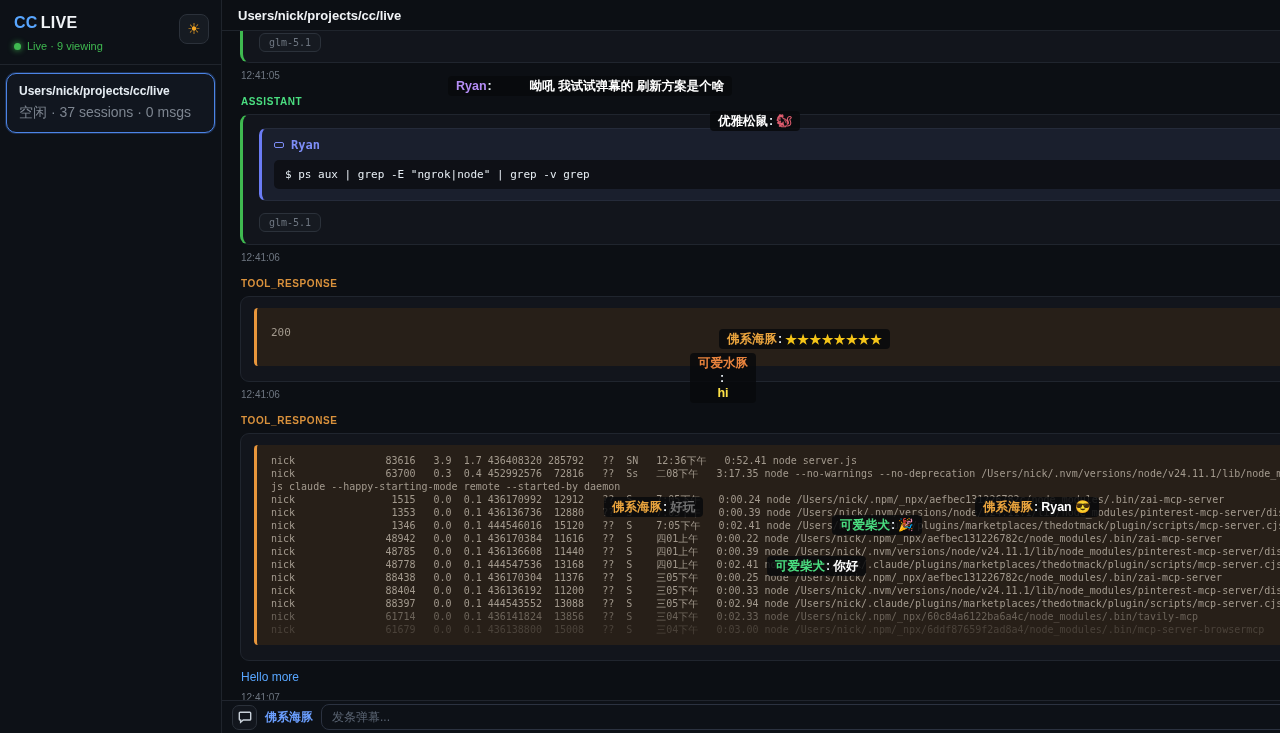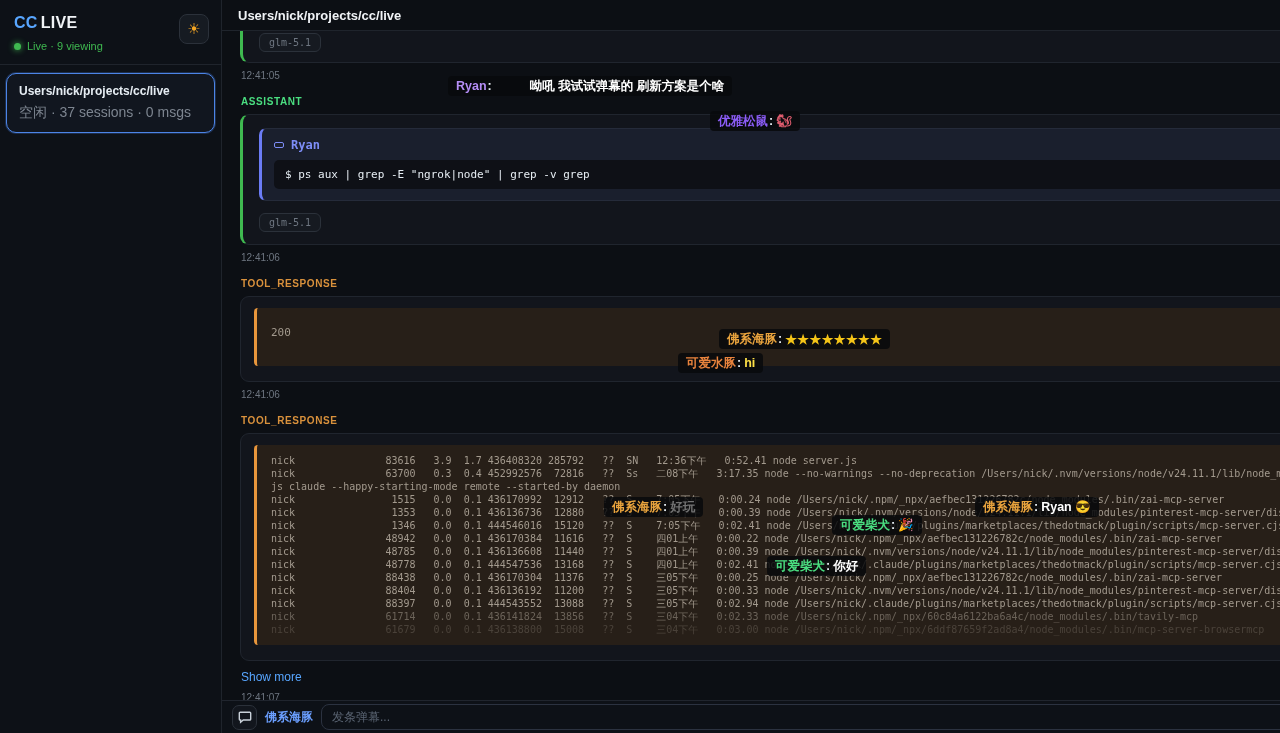--- a/index.html
+++ b/index.html
@@ -66,21 +66,21 @@
   
   .danmaku-layer { position:absolute; inset:0; pointer-events:none; z-index:30; }
   .danmaku { position:absolute; display:inline-flex; align-items:center; background:rgba(8,9,12,.85);
     border-radius:4px; padding:2.5px 8px; font-size:12.5px; font-weight:bold; color:#fff;
     white-space:nowrap; line-height:15px; }
   .danmaku .sep { color:#e6edf3; margin:0 3px 0 1px; }
   .d1 { left:226px; top:76px; }
   .d2 { left:488px; top:111px; }
   .d3 { left:497px; top:329px; }
   .d3 .dm-text { font-size:13px; letter-spacing:.5px; }
-  .d4 { left:456px; top:353px; }
+  .d4 { left:468px; top:353px;flex-direction:column; }
   .d5 { left:382px; top:497px; }
   .d6 { left:753px; top:497px; }
   .d7 { left:610px; top:515px; }
   .d8 { left:545px; top:556px; }
 
   
   .composer { height:33px; flex-shrink:0; border-top:1px solid #20252e; background:#0d1117;
     display:flex; align-items:center; gap:8px; padding:0 10px; }
   .bubble-btn { width:25px; height:25px; border-radius:7px; border:1px solid #2b313a; background:#12161d;
     display:flex; align-items:center; justify-content:center; cursor:pointer; flex-shrink:0; }
@@ -163,33 +163,33 @@
           <div class="term-line">nick               48942   0.0  0.1 436170384  11616   ??  S    四01上午   0:00.22 node /Users/nick/.npm/_npx/aefbec131226782c/node_modules/.bin/zai-mcp-server</div>
           <div class="term-line">nick               48785   0.0  0.1 436136608  11440   ??  S    四01上午   0:00.39 node /Users/nick/.nvm/versions/node/v24.11.1/lib/node_modules/pinterest-mcp-server/dist/pinterest-mcp-server.js</div>
           <div class="term-line">nick               48778   0.0  0.1 444547536  13168   ??  S    四01上午   0:02.41 node /Users/nick/.claude/plugins/marketplaces/thedotmack/plugin/scripts/mcp-server.cjs</div>
           <div class="term-line">nick               88438   0.0  0.1 436170304  11376   ??  S    三05下午   0:00.25 node /Users/nick/.npm/_npx/aefbec131226782c/node_modules/.bin/zai-mcp-server</div>
           <div class="term-line">nick               88404   0.0  0.1 436136192  11200   ??  S    三05下午   0:00.33 node /Users/nick/.nvm/versions/node/v24.11.1/lib/node_modules/pinterest-mcp-server/dist/pinterest-mcp-server.js</div>
           <div class="term-line">nick               88397   0.0  0.1 444543552  13088   ??  S    三05下午   0:02.94 node /Users/nick/.claude/plugins/marketplaces/thedotmack/plugin/scripts/mcp-server.cjs</div>
           <div class="term-line">nick               61714   0.0  0.1 436141824  13856   ??  S    三04下午   0:02.33 node /Users/nick/.npm/_npx/60c84a6122ba6a4c/node_modules/.bin/tavily-mcp</div>
           <div class="term-line">nick               61679   0.0  0.1 436138800  15008   ??  S    三04下午   0:03.00 node /Users/nick/.npm/_npx/6ddf87659f2ad8a4/node_modules/.bin/mcp-server-browsermcp</div>
         </div>
       </div>
-      <div class="show-more">Show more</div>
+      <div class="show-more">Hello more</div>
       <div class="timestamp">12:41:07</div>
 
     </div>
 
     <div class="danmaku-layer">
       <div class="danmaku d1">
         <span class="dm-name" style="color: rgb(180, 141, 245);">Ryan</span>
           <span class="sep">:</span>
           <span class="dm-text" style="color: rgb(255, 255, 255); padding-left: 35px;">呦吼 我试试弹幕的 刷新方案是个啥</span>
       </div>
       <div class="danmaku d2">
-        <span class="dm-name" style="color: #8b5cf6;">优雅松鼠</span>
+        <span class="dm-name" style="color: #ffffff;">优雅松鼠</span>
           <span class="sep">:</span>
           <span class="dm-text" style="color: rgb(224, 93, 111);">🐿</span>
       </div>
       <div class="danmaku d3">
         <span class="dm-name" style="color: rgb(232, 163, 61);">佛系海豚</span>
           <span class="sep">:</span>
           <span class="dm-text" style="color: rgb(245, 197, 24);">★★★★★★★★</span>
       </div>
       <div class="danmaku d4">
         <span class="dm-name" style="color: rgb(232, 131, 61);">可爱水豚</span>

